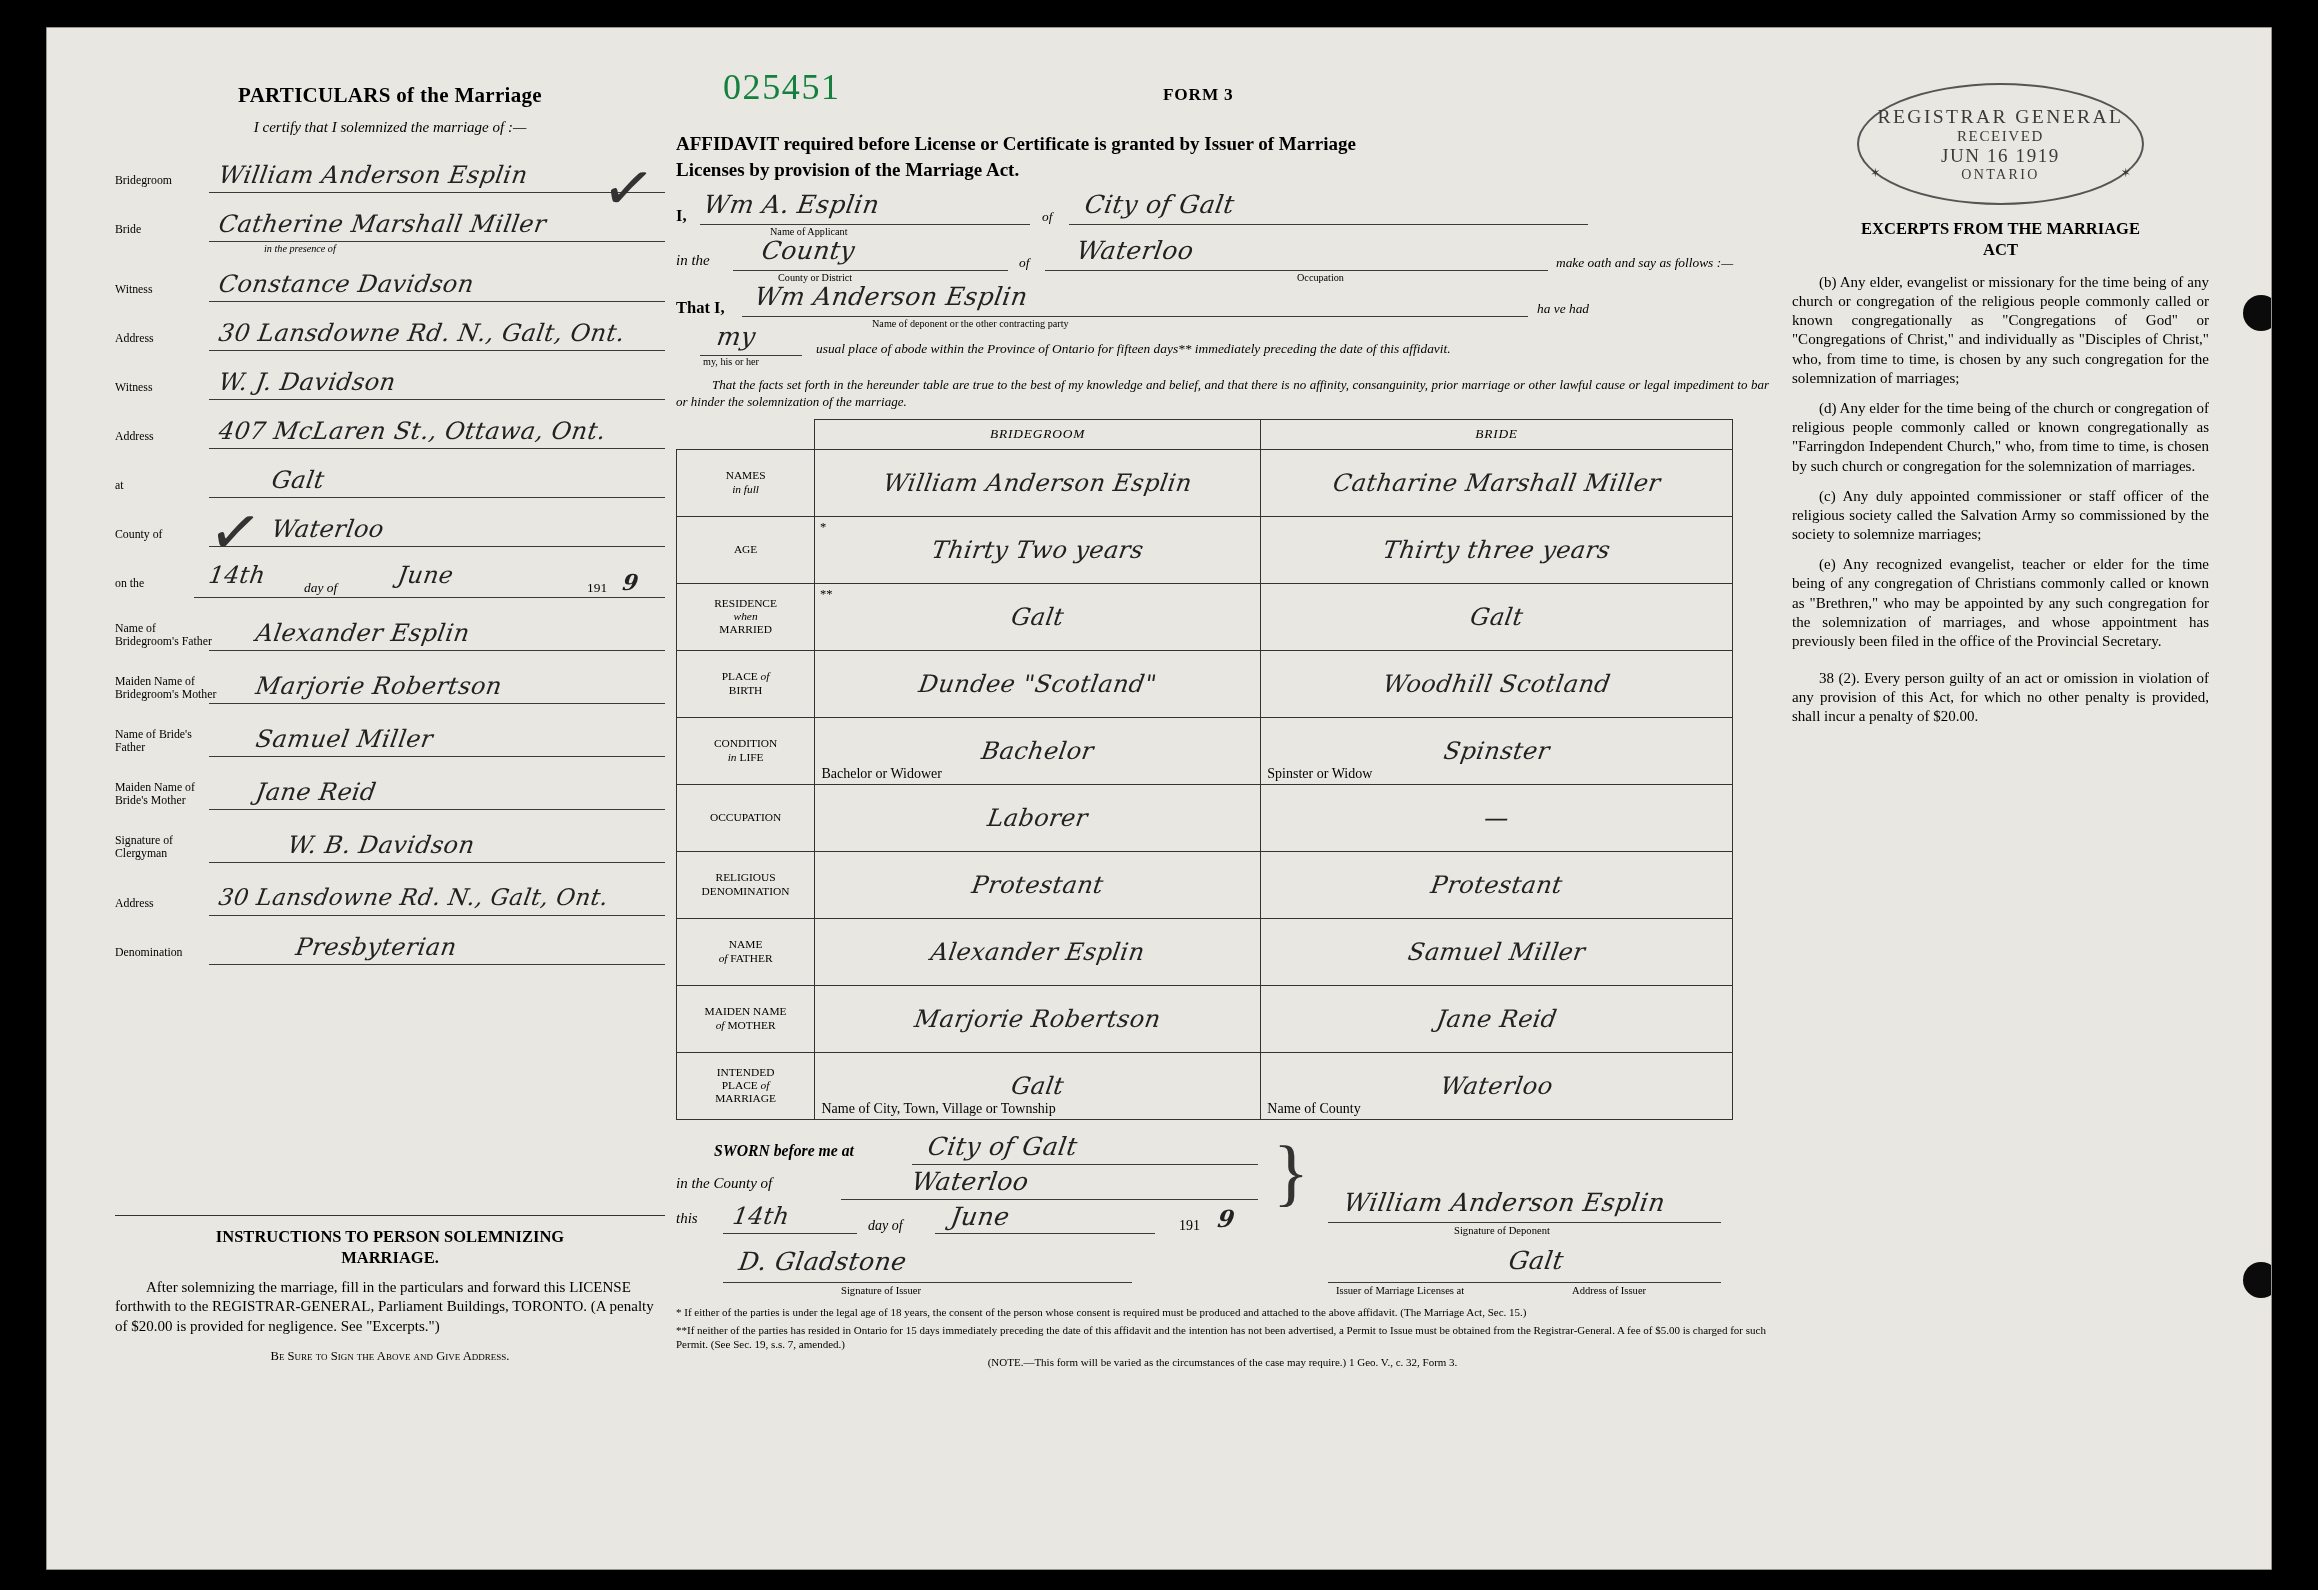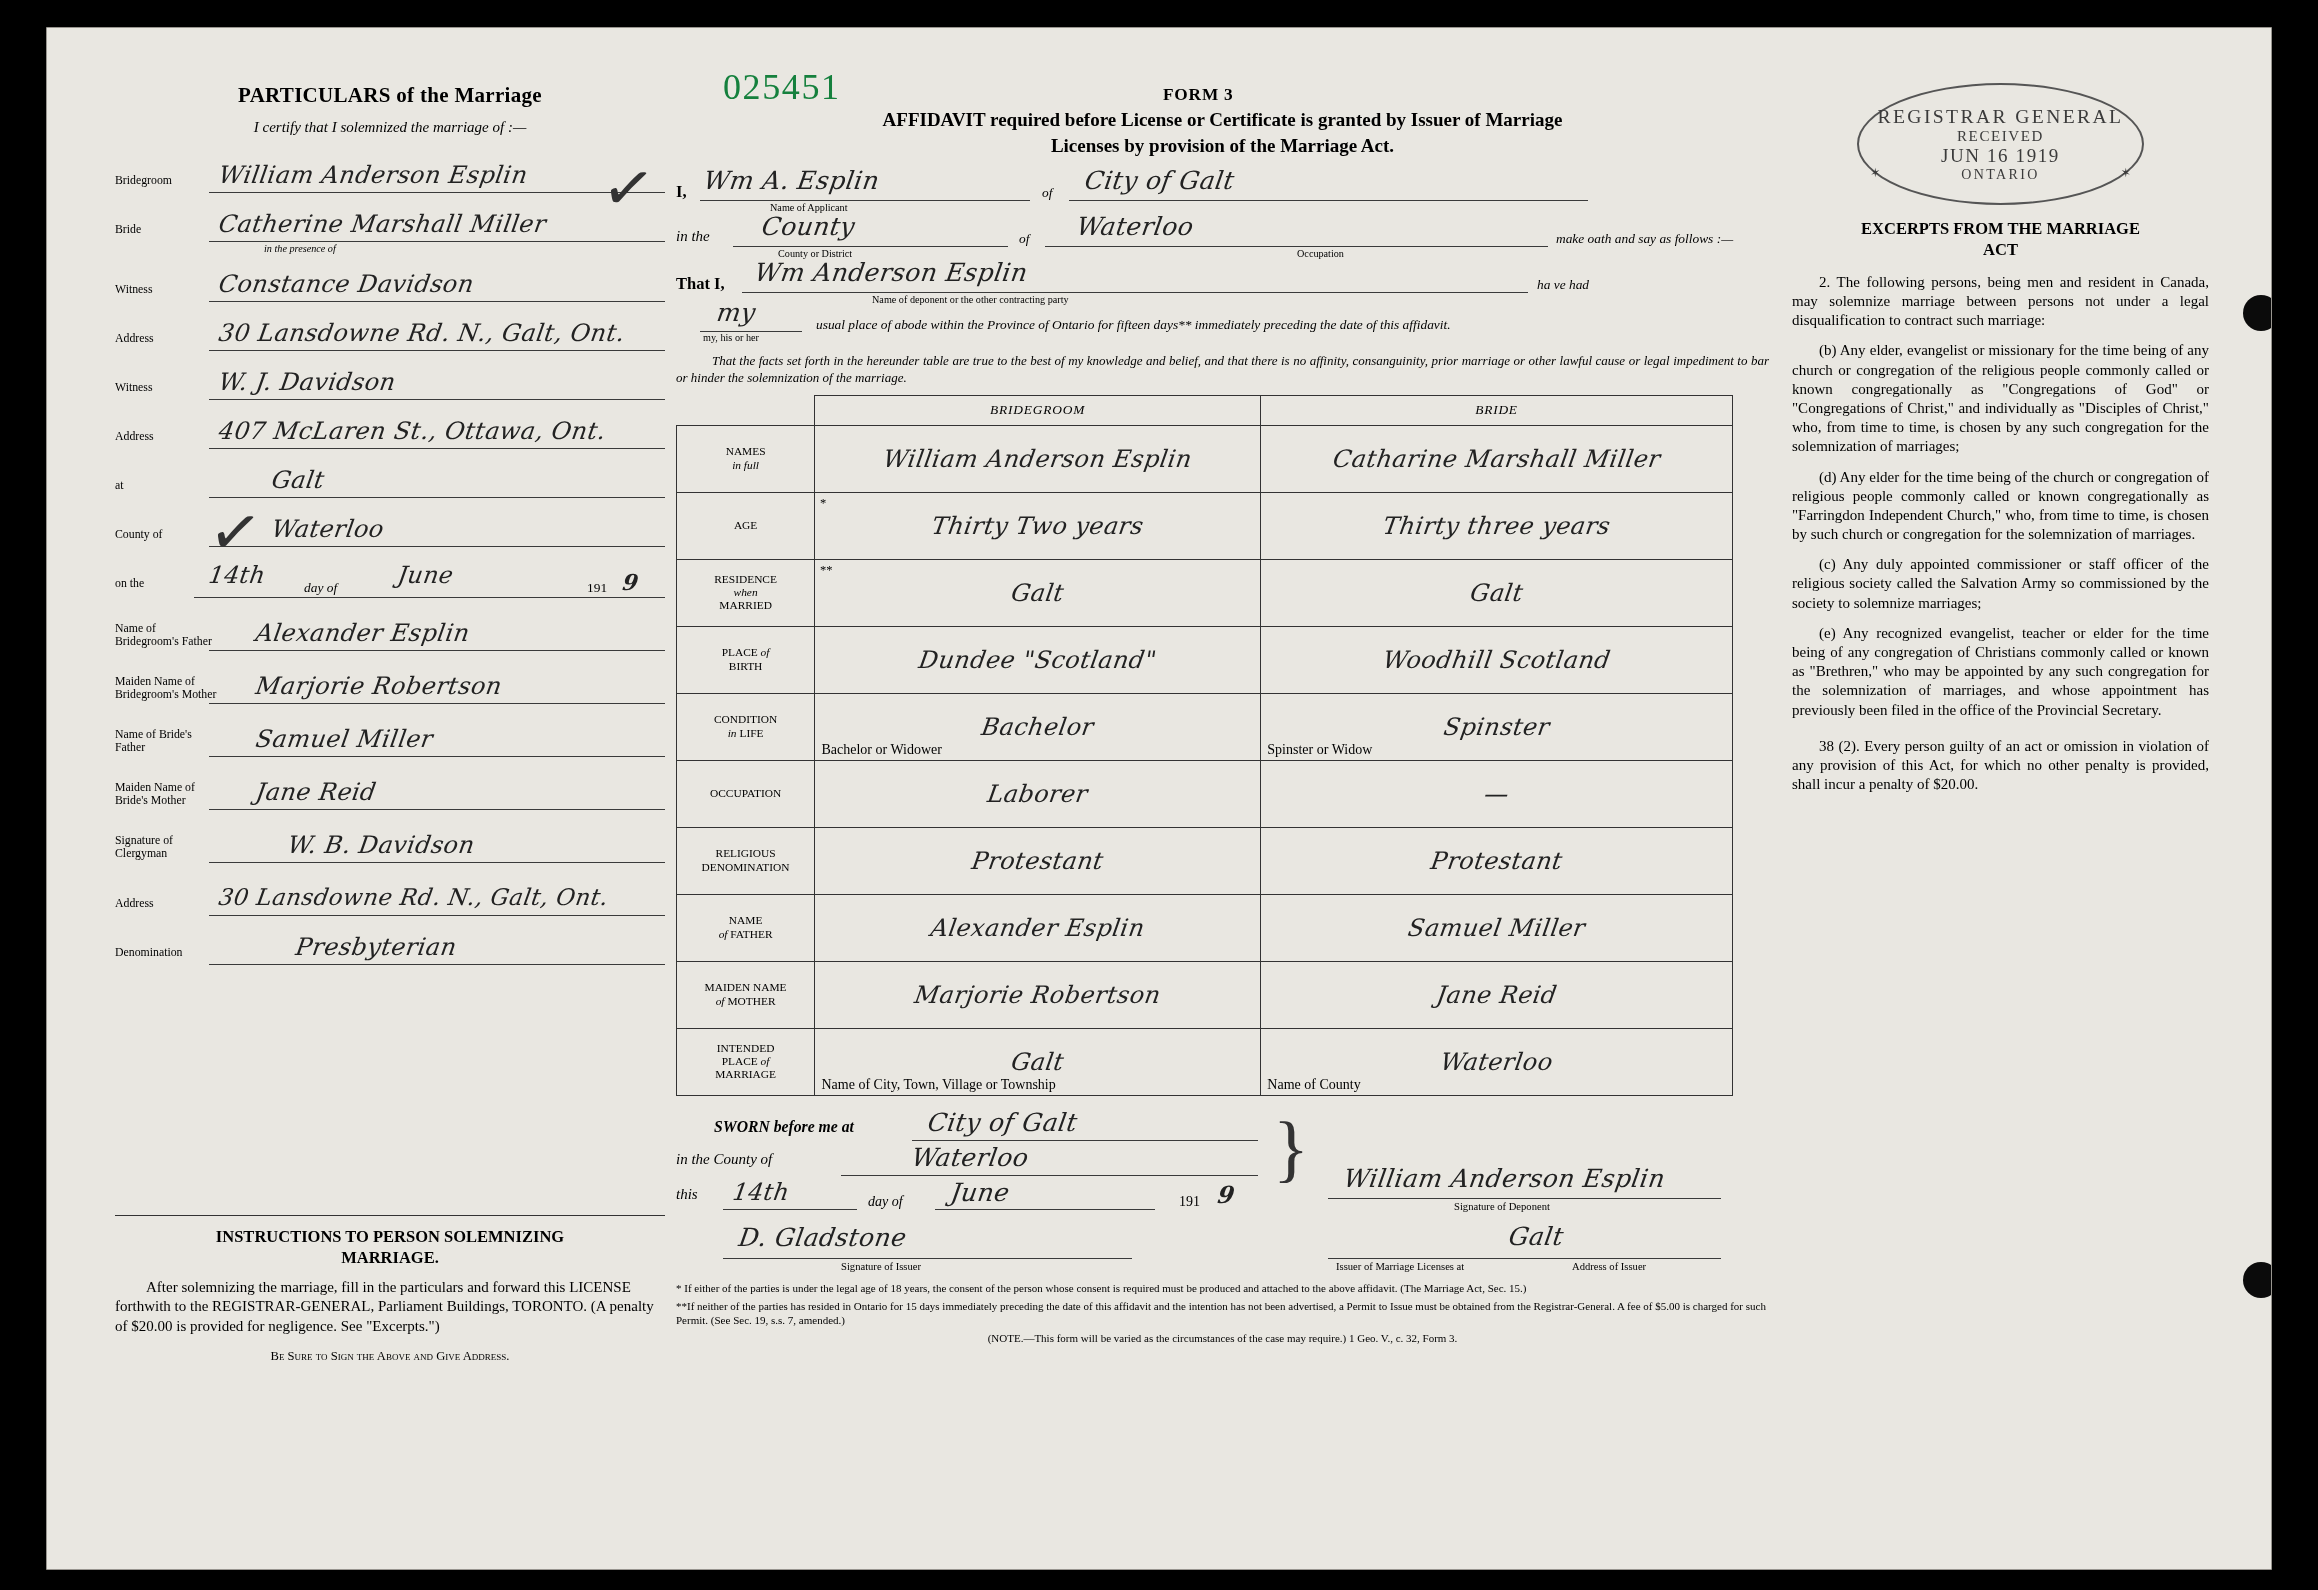--- a/index.html
+++ b/index.html
@@ -56,21 +56,21 @@
   #instr p{font-size:15px;line-height:1.3;margin:9.4px 0 0 0;text-indent:31px;}
   #instr .note{font-size:12.6px;font-variant:small-caps;text-align:center;margin-top:12.6px;}
 
   
   #mid{position:absolute;left:629px;top:46px;width:1093px;}
   #stampnum{
     position:absolute;left:47px;top:-7.9px;font-size:36px;letter-spacing:1.6px;
     font-family:"Liberation Serif",serif;color:#15803d;
   }
   #formno{position:absolute;left:487px;top:11px;font-size:17.3px;font-weight:bold;letter-spacing:0.8px;}
-  #affid{margin-top:33px;font-size:19px;font-weight:bold;text-align:center;line-height:1.35;}
+  #affid{margin-top:57px;font-size:19px;font-weight:bold;text-align:left;line-height:1.35;}
 
   .aline{position:relative;height:46px;}
   .atxt{position:absolute;font-size:16.5px;font-weight:bold;top:12.6px;}
   .aul{position:absolute;border-bottom:1.2px solid #3a3a3a;top:31px;}
   .acap{position:absolute;font-size:10.2px;top:33px;}
   .ahw{position:absolute;top:-3.1px;font-size:25px;white-space:nowrap;}
   .small-it{font-size:13.4px;font-style:italic;}
 
   #facts{font-size:13px;font-style:italic;line-height:1.35;text-align:justify;margin:6.3px 0 7.9px 0;text-indent:36px;}
 
@@ -453,21 +453,20 @@
       <div class="l4">ONTARIO</div>
       <div class="star2">✶</div>
       <div class="star3">✶</div>
     </div>
 
     <div id="exh">
       <span>EXCERPTS FROM THE MARRIAGE</span><br>
       <span>ACT</span>
     </div>
 
-    <p>2. The following persons, being men and resident in Canada, may solemnize marriage between persons not under a legal disqualification to contract such marriage:</p>
     <p>(b) Any elder, evangelist or missionary for the time being of any church or congregation of the religious people commonly called or known congregationally as "Congregations of God" or "Congregations of Christ," and individually as "Disciples of Christ," who, from time to time, is chosen by any such congregation for the solemnization of marriages;</p>
     <p>(d) Any elder for the time being of the church or congregation of religious people commonly called or known congregationally as "Farringdon Independent Church," who, from time to time, is chosen by such church or congregation for the solemnization of marriages.</p>
     <p>(c) Any duly appointed commissioner or staff officer of the religious society called the Salvation Army so commissioned by the society to solemnize marriages;</p>
     <p>(e) Any recognized evangelist, teacher or elder for the time being of any congregation of Christians commonly called or known as "Brethren," who may be appointed by any such congregation for the solemnization of marriages, and whose appointment has previously been filed in the office of the Provincial Secretary.</p>
     <p style="margin-top:17.3px;">38 (2). Every person guilty of an act or omission in violation of any provision of this Act, for which no other penalty is provided, shall incur a penalty of $20.00.</p>
   </div>
 
 </div>
 
 

